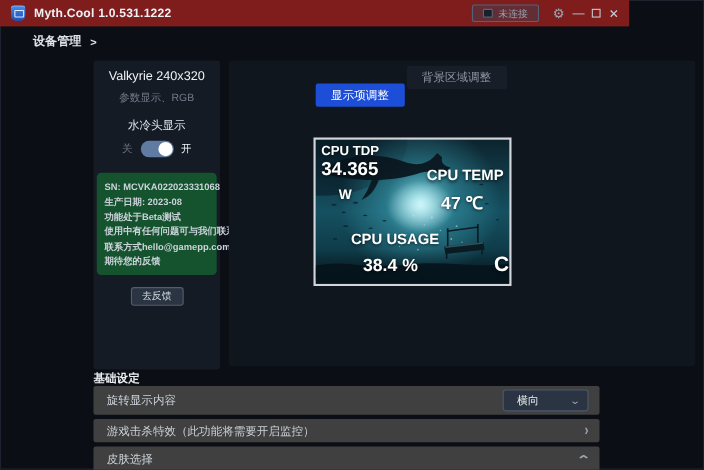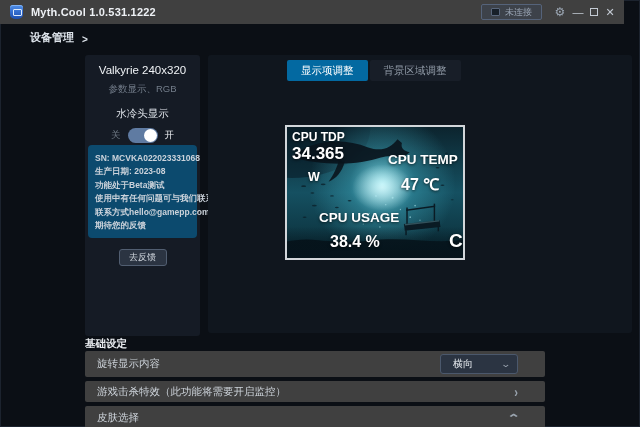--- a/index.html
+++ b/index.html
@@ -6,21 +6,21 @@
   html,body { width:640px; height:427px; overflow:hidden; }
   body {
     position:relative;
     background:#0b0f15;
     font-family:"Liberation Sans", sans-serif;
     color:#e8ebee;
     box-shadow:inset 0 0 0 1px #1c232e;
   }
 
   
-  .titlebar { position:absolute; left:0; top:0; width:624px; height:24px; background:#404040; display:flex; align-items:center; }
+  .titlebar { position:absolute; left:0; top:0; width:572px; height:24px; background:#7f1d1d; display:flex; align-items:center; }
   .logo { width:13px; height:14px; margin-left:10px; border-radius:3px 3px 5px 5px;
           background:linear-gradient(180deg,#4f8fe8 0%,#2f66c8 60%,#1d4fae 100%);
           box-shadow:inset 0 1px 0 #7fb2f5; position:relative; }
   .logo::after { content:""; position:absolute; left:3px; top:4px; width:7px; height:5px; border:1px solid #dce9fb; border-radius:1px; }
   .app-title { margin-left:8px; font-size:11px; font-weight:bold; color:#eef1f5; letter-spacing:.2px; }
   .tb-right { margin-left:auto; display:flex; align-items:center; height:100%; }
   .status-badge { display:flex; align-items:center; gap:5px; height:16px; padding:0 9px; margin-right:10px;
                   background:#39455a66; border:1px solid #55637a; border-radius:2px; }
   .status-badge .mini-screen { width:9px; height:8px; background:#182029; border:1px solid #59667b; border-radius:1px; }
   .status-text { font-size:9px; color:#97a2b1; }
@@ -45,31 +45,31 @@
                        font-size:7.5px; font-weight:bold; color:#f2f4f7; letter-spacing:.5px; }
   .device-name { margin-top:9px; font-size:11.5px; color:#f0f3f6; }
   .device-features { margin-top:7px; font-size:9.5px; color:#737d8a; }
   .display-label { margin-top:11px; font-size:10.5px; color:#e0e5eb; }
   .toggle-row { margin-top:7px; display:flex; align-items:center; gap:7px; }
   .toggle-side { font-size:9.5px; }
   .toggle-off-label { color:#6f7984; }
   .toggle-on-label { color:#f0f3f6; }
   .toggle { width:30px; height:15px; border-radius:8px; background:#5f7ba2; position:relative; cursor:pointer; }
   .toggle-knob { position:absolute; right:1px; top:1px; width:13px; height:13px; border-radius:50%; background:#ffffff; }
-  .info-box { margin-top:2px; width:109px; background:#0c4a6e; border-radius:4px; padding:7px 6px 6px 7px; }
+  .info-box { margin-top:14px; width:109px; background:#14532d; border-radius:4px; padding:7px 6px 6px 7px; }
   .info-line { font-size:8.5px; font-weight:bold; color:#ccd3db; line-height:13.4px; white-space:nowrap; }
   .feedback-btn { margin-top:11px; width:48px; height:17px; background:#2b3442; border:1px solid #515e71;
                   border-radius:3px; font-size:9px; color:#d4dae1; display:flex; align-items:center; justify-content:center; cursor:pointer; }
 
   
   .main-panel { position:absolute; left:208px; top:55px; width:424px; height:278px; background:#10161e; border-radius:3px; }
   .tabs { position:absolute; left:79px; top:5px; display:flex; }
   .tab { height:21px; padding:0 14px; display:flex; align-items:center; justify-content:center;
          font-size:10.5px; cursor:pointer; }
-  .tab.active { background:#0369a1; color:#ffffff; border-radius:2px; }
+  .tab.active { background:#1d4ed8; color:#ffffff; border-radius:2px;margin-top:16px; }
   .tab.inactive { background:#181e28; color:#8f99a5; border-radius:2px; margin-left:2px; }
 
   
   .preview { position:absolute; left:77px; top:70px; width:180px; height:135px;
              border:2px solid #d2d6da; background:#0d2731; overflow:hidden; cursor:pointer; }
   .preview svg { position:absolute; left:0; top:0; width:100%; height:100%; }
   .ptext { position:absolute; color:#ffffff; text-shadow:0 1px 3px rgba(0,0,0,.65); white-space:nowrap; }
   .tdp-label   { left:5px;   top:3px;   font-size:12px;   font-weight:600; }
   .tdp-value   { left:5px;   top:17px;  font-size:17px;   font-weight:700; }
   .tdp-unit    { left:21px;  top:43px;  font-size:12.5px; font-weight:700; }
@@ -80,21 +80,21 @@
   .partial-c   { left:162px; top:103px; font-size:19px;   font-weight:800; }
 
   
   .section-title { position:absolute; left:85px; top:337px; font-size:10.5px; font-weight:bold; color:#e9ecf0; }
   .set-row { position:absolute; left:85px; width:460px; background:#404040; border-radius:2px;
              display:flex; align-items:center; cursor:pointer; }
   .row-1 { top:351px; height:26px; }
   .row-2 { top:381px; height:21px; }
   .row-3 { top:406px; height:24px; }
   .row-label { margin-left:12px; font-size:10.5px; color:#ccd2d9; }
-  .row-right { margin-left:auto; margin-right:27px; display:flex; align-items:flex-start; }
+  .row-right { margin-left:auto; margin-right:10px; display:flex; align-items:flex-start; }
   .dropdown { width:78px; height:20px; background:#2b3442; border:1px solid #4b586c; border-radius:3px;
               display:flex; align-items:center; cursor:pointer; }
   .dropdown-value { margin-left:12px; font-size:10px; color:#e7ebef; }
   .dropdown-chevron { margin-left:auto; margin-right:7px; font-size:9px; color:#9aa4af; transform:scaleX(1.4); }
   .chev { font-size:11px; color:#9aa4af; font-weight:bold; }
   .chev-right { transform:scaleY(1.3); }
   .chev-up { transform:scaleX(1.5); }
 </style>
 </head>
 <body>

